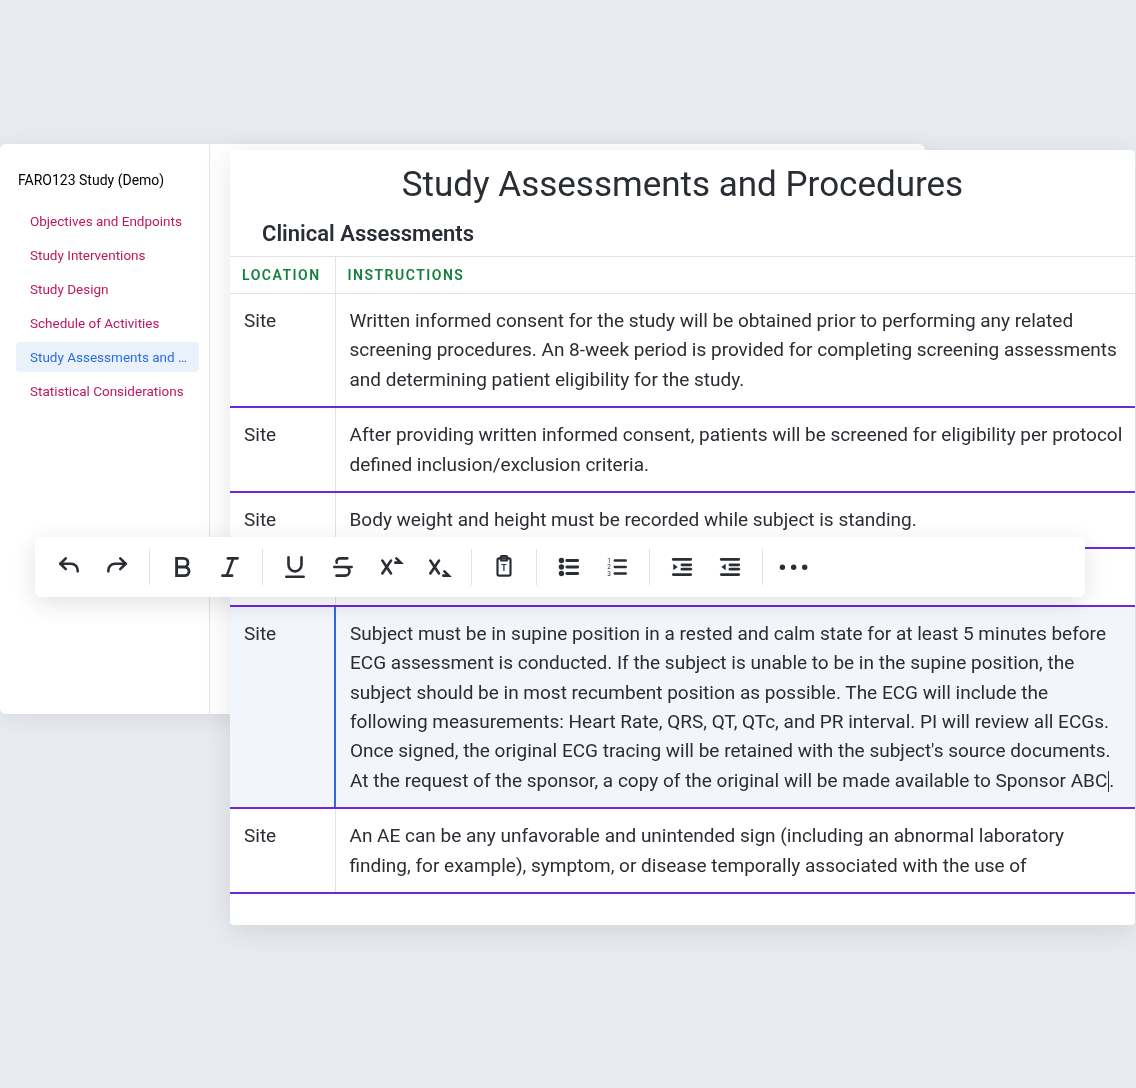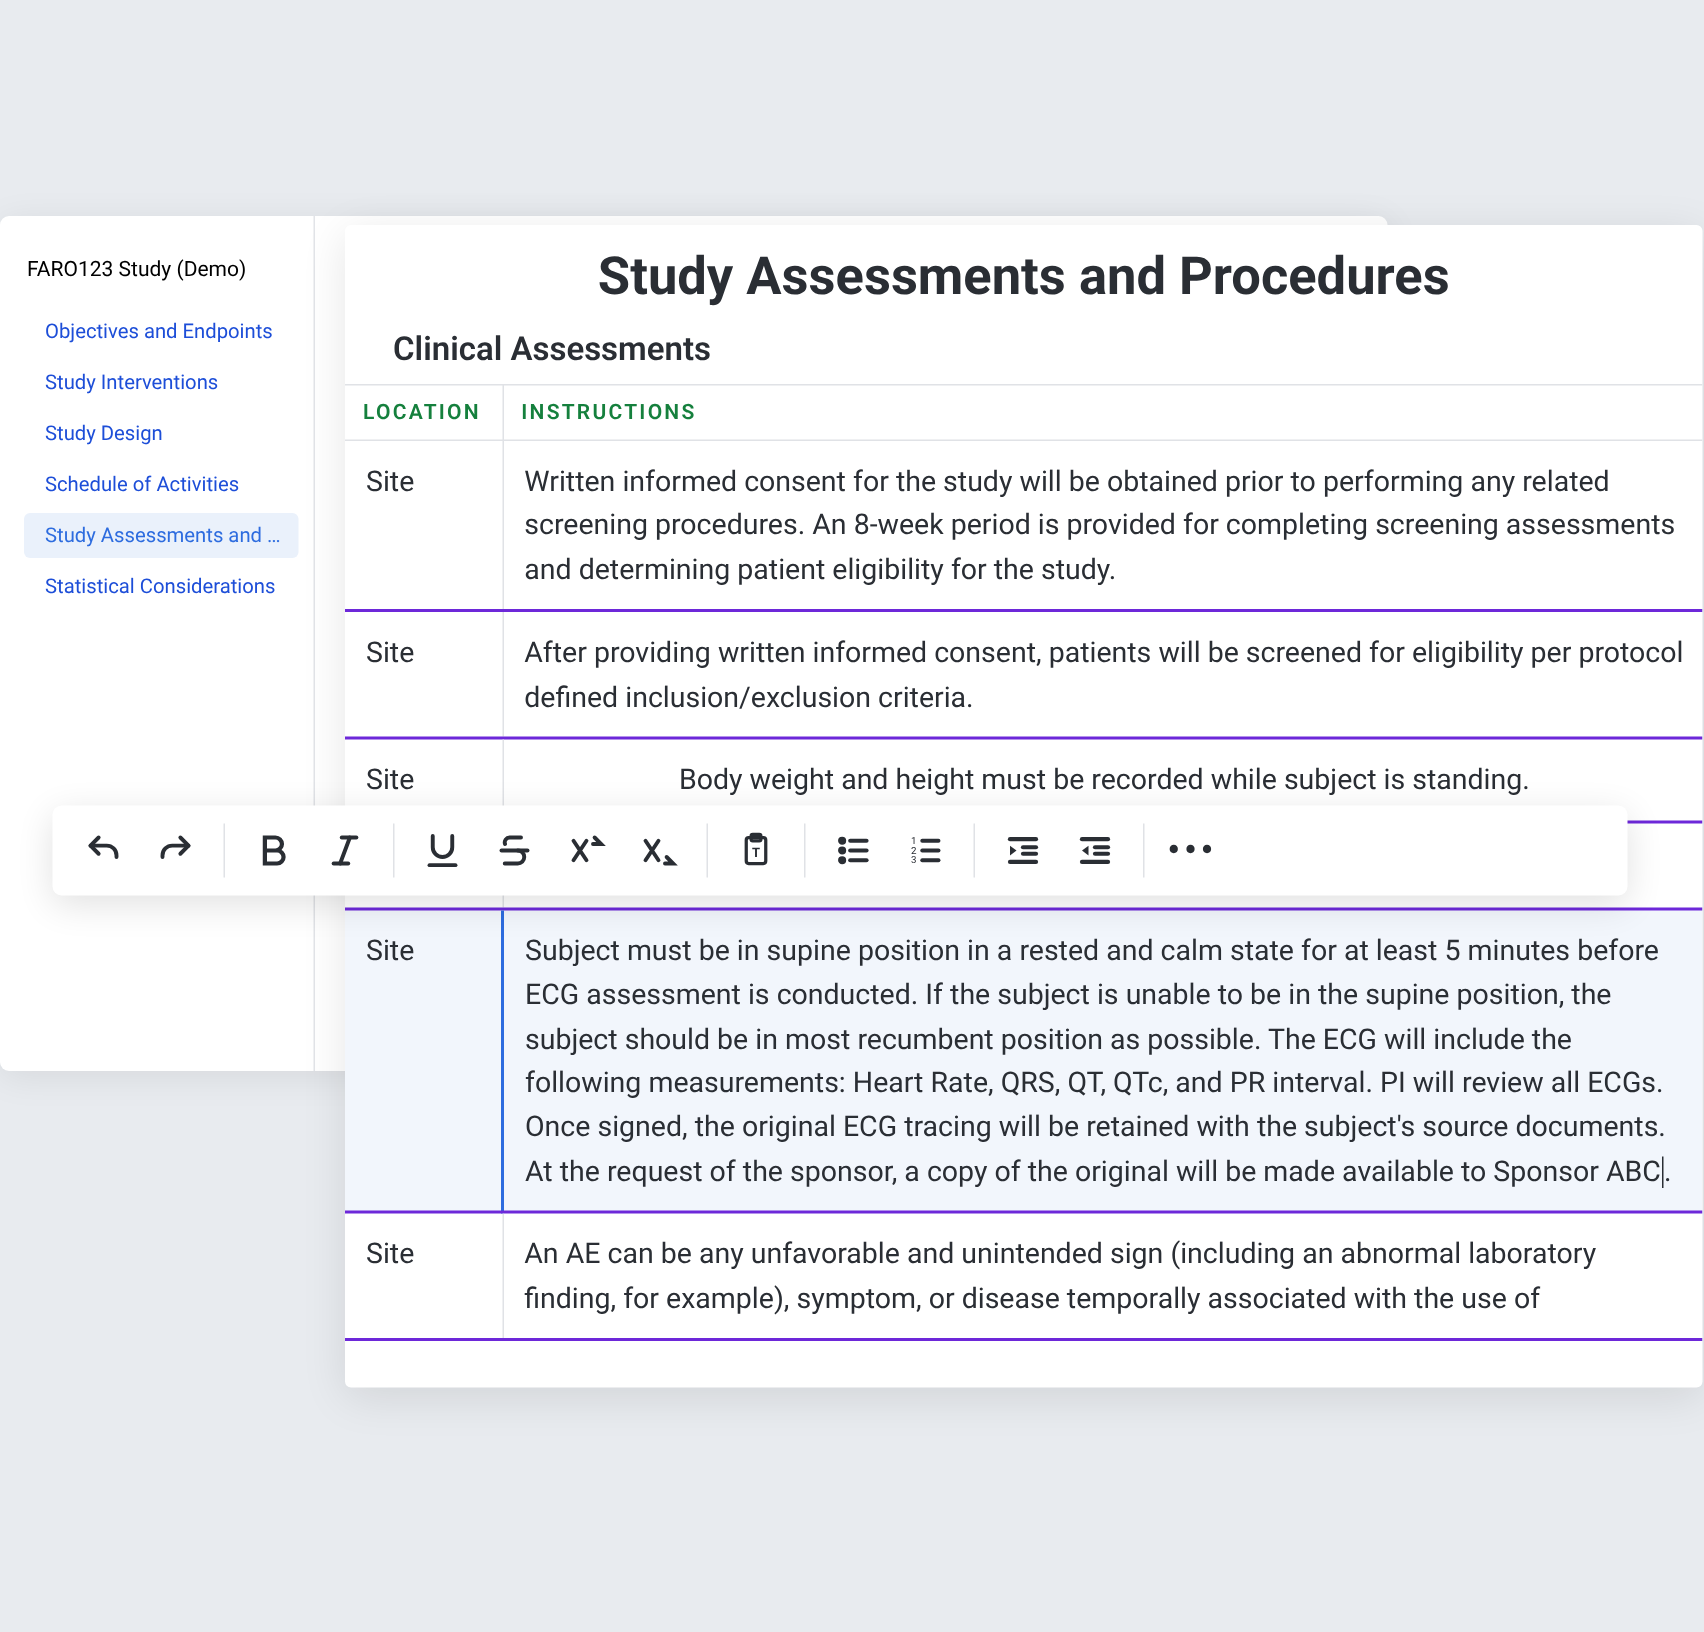--- a/index.html
+++ b/index.html
@@ -35,21 +35,21 @@
     }
     .study-title {
       font-size: 14px;
       color: #000000;
       margin-bottom: 18px;
       padding-left: 2px;
     }
     .nav-items { list-style: none; }
     .nav-item {
       font-size: 13.5px;
-      color: #1d4ed8;
+      color: #be185d;
       padding: 7px 6px 7px 14px;
       margin-bottom: 4px;
       border-radius: 4px;
       cursor: pointer;
       white-space: nowrap;
       overflow: hidden;
       text-overflow: ellipsis;
     }
     .nav-item.active {
       background: #eaf1fb;
@@ -63,21 +63,21 @@
       left: 230px;
       width: 905px;
       height: 775px;
       background: #ffffff;
       border-radius: 4px;
       box-shadow: 0 6px 30px rgba(0,0,0,0.10);
       overflow: hidden;
     }
     .doc-title {
       font-size: 35px;
-      font-weight: 700;
+      font-weight: 400;
       color: #2a2e34;
       text-align: center;
       padding: 14px 20px 8px 20px;
     }
     .doc-subtitle {
       font-size: 22px;
       font-weight: 600;
       color: #2a2e34;
       padding: 8px 20px 10px 32px;
     }
@@ -114,21 +114,21 @@
     tr.editing .cursor {
       display: inline-block;
       width: 1px;
       height: 1.1em;
       background: #2a2e34;
       vertical-align: text-bottom;
       margin-left: 1px;
     }
 
     .spacer-row td { height: 58px; border-bottom: 1px solid #e0e2e6; }
-    .row-body-3-text { padding-bottom: 4px !important; text-align: center; }
+    .row-body-3-text { padding-bottom: 4px !important; }
 
     
     .toolbar {
       position: absolute;
       top: 537px;
       left: 35px;
       width: 1050px;
       height: 60px;
       background: #ffffff;
       border-radius: 6px;

